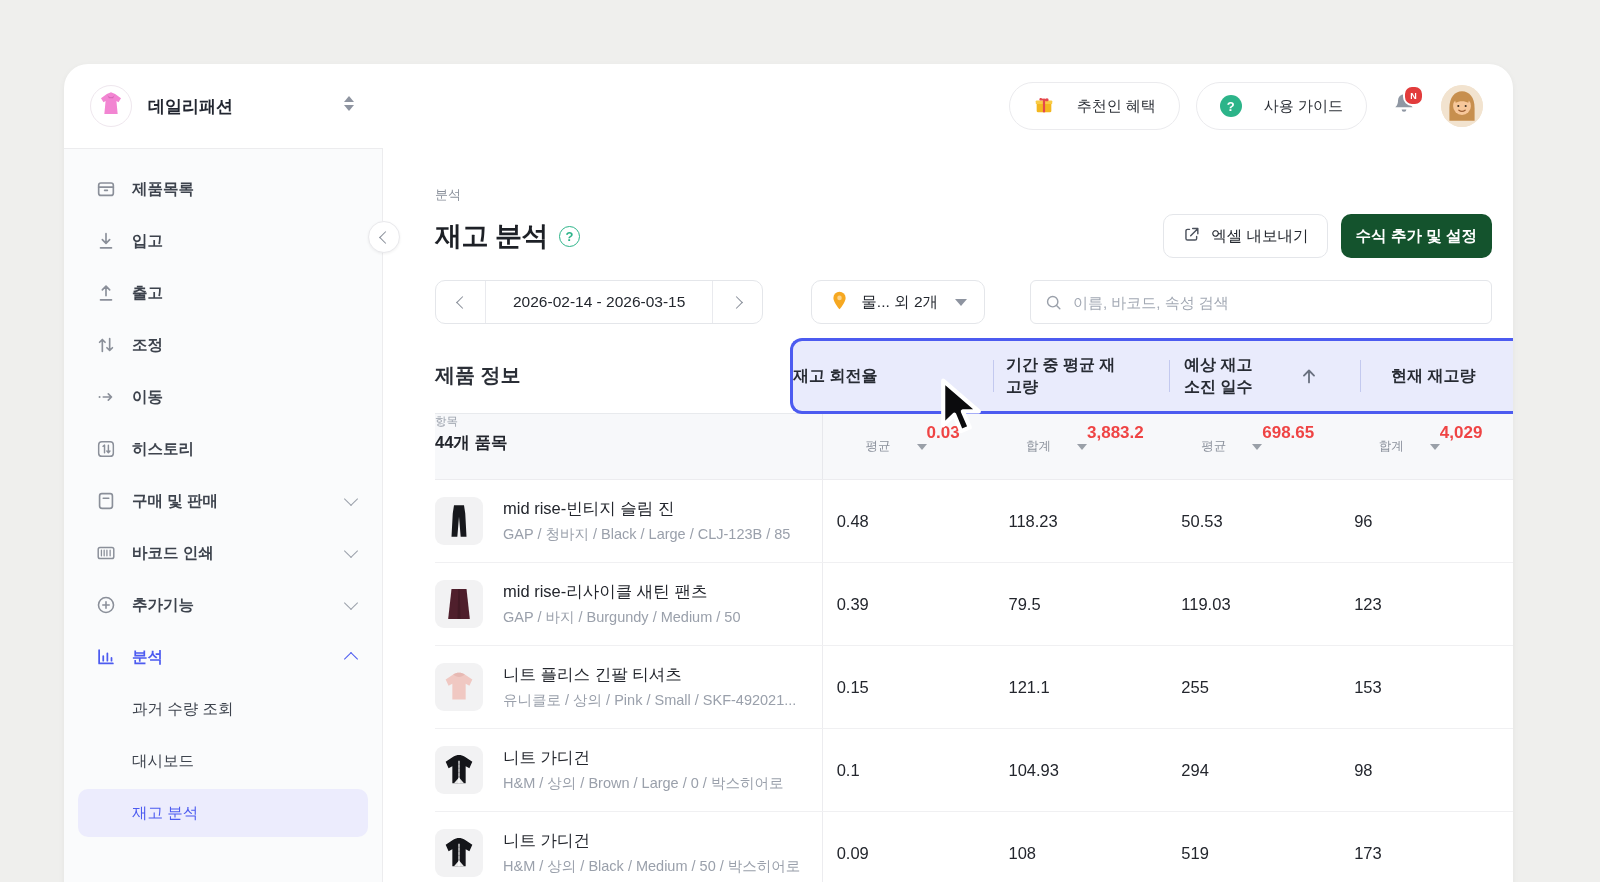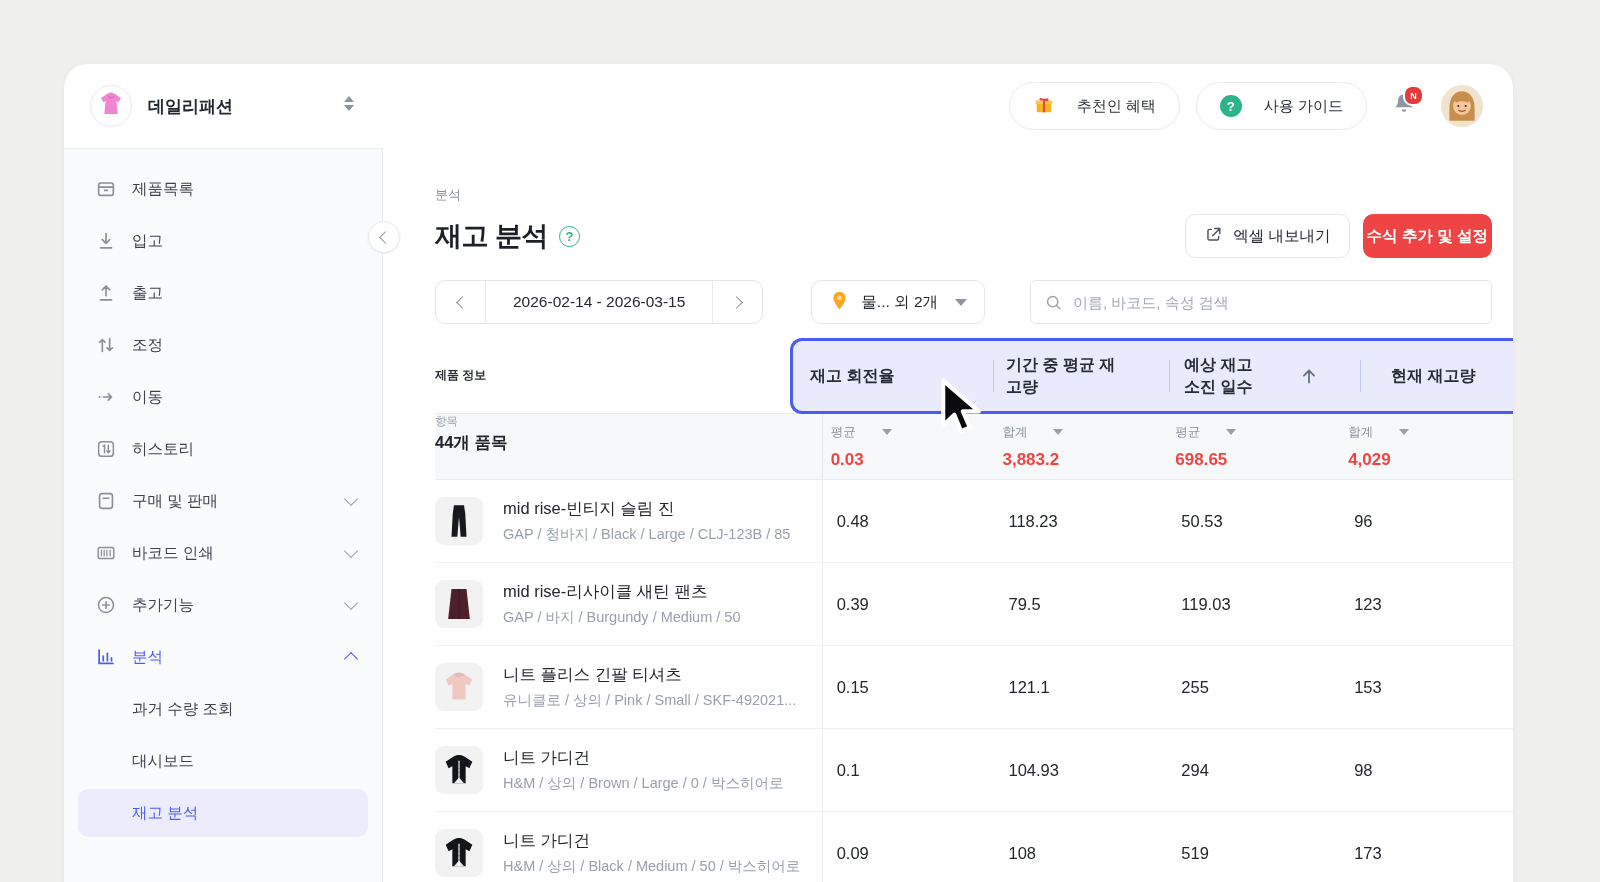--- a/index.html
+++ b/index.html
@@ -23,42 +23,42 @@
   .bell-wrap{position:relative;margin:0 8px;}
   .badge{position:absolute;top:-6px;right:-7px;min-width:17px;height:17px;border-radius:9px;background:#e23c3c;
          color:#fff;font-size:9px;font-weight:700;display:flex;align-items:center;justify-content:center;border:2px solid #fff;}
   .avatar{width:42px;height:42px;border-radius:50%;overflow:hidden;background:#f2e3cf;}
   
   .body{display:flex;height:836px;}
   .sidebar{width:319px;flex:0 0 319px;background:#fafbfc;border-right:1px solid #ececee;border-top:1px solid #ececee;
            padding-top:14px;box-sizing:border-box;}
   .side-item{height:52px;display:flex;align-items:center;padding:0 26px 0 30px;font-size:15.5px;color:#3d434d;cursor:pointer;}
   .side-item .ico{width:24px;height:24px;margin-right:14px;display:flex;align-items:center;justify-content:center;}
-  .side-item .lbl{font-weight:400;}
+  .side-item .lbl{font-weight:700;}
   .side-item.active{color:#4c5bf0;}
   .chev{width:9px;height:9px;border-right:1.8px solid #9aa0aa;border-bottom:1.8px solid #9aa0aa;margin-left:auto;}
   .chev.down{transform:rotate(45deg);margin-top:-4px;}
   .chev.up{transform:rotate(-135deg);border-color:#4c5bf0;margin-top:4px;}
   .sub-item{height:52px;display:flex;align-items:center;padding-left:68px;font-size:15.5px;color:#3d434d;cursor:pointer;font-weight:500;}
   .sub-item.active{background:#ececfd;color:#4c5bf0;border-radius:10px;margin:2px 14px 0;padding-left:54px;height:48px;}
   .collapse-btn{position:absolute;left:304px;top:157px;width:30px;height:30px;border-radius:50%;background:#fff;
                 border:1px solid #e9e9ec;box-shadow:0 1px 3px rgba(0,0,0,.06);display:flex;align-items:center;
                 justify-content:center;cursor:pointer;z-index:5;}
   .chev-left{width:8px;height:8px;border-left:1.8px solid #878d98;border-bottom:1.8px solid #878d98;transform:rotate(45deg);margin-left:3px;}
   
   .main{flex:1;position:relative;padding:38px 0 0 52px;box-sizing:border-box;min-width:0;}
   .breadcrumb{font-size:13px;color:#8a909b;}
   .title-row{display:flex;align-items:center;margin-top:10px;padding-right:21px;}
   .page-title{font-size:27px;font-weight:700;color:#1d2026;letter-spacing:-.5px;}
   .help-badge{width:21px;height:21px;border-radius:50%;border:1.7px solid #2cb489;color:#2cb489;font-size:13px;
               font-weight:700;display:flex;align-items:center;justify-content:center;margin-left:11px;box-sizing:border-box;}
   .title-actions{margin-left:auto;display:flex;gap:13px;}
   .btn-outline{display:flex;align-items:center;gap:10px;height:44px;padding:0 18px;border:1px solid #e4e6ea;
                border-radius:10px;font-size:15.5px;color:#23272e;background:#fff;font-weight:500;cursor:pointer;}
-  .btn-primary{height:44px;padding:0 4px;border-radius:10px;background:#ef4444;color:#fff;font-size:15.5px;
+  .btn-primary{height:44px;padding:0 15px;border-radius:10px;background:#14532d;color:#fff;font-size:15.5px;
                display:flex;align-items:center;font-weight:600;border:none;cursor:pointer;}
   .toolbar{display:flex;align-items:center;margin-top:22px;padding-right:21px;}
   .date-nav{display:flex;align-items:stretch;height:44px;border:1px solid #e4e6ea;border-radius:10px;background:#fff;box-sizing:border-box;}
   .seg-btn{width:49px;display:flex;align-items:center;justify-content:center;cursor:pointer;}
   .seg-l{border-right:1px solid #e9eaee;}
   .seg-r{border-left:1px solid #e9eaee;}
   .chev-sm-l{width:8px;height:8px;border-left:1.8px solid #878d98;border-bottom:1.8px solid #878d98;transform:rotate(45deg);margin-left:3px;}
   .chev-sm-r{width:8px;height:8px;border-right:1.8px solid #878d98;border-top:1.8px solid #878d98;transform:rotate(45deg);margin-right:3px;}
   .date-text{display:flex;align-items:center;padding:0 27px;font-size:15.5px;color:#23272e;font-weight:500;}
   .loc-filter{margin-left:48px;height:44px;display:flex;align-items:center;gap:11px;padding:0 17px;
@@ -66,38 +66,38 @@
               background:#fff;box-sizing:border-box;cursor:pointer;}
   .tri-drop{width:0;height:0;border-left:6px solid transparent;border-right:6px solid transparent;border-top:7px solid #8e94a0;margin-left:6px;}
   .search-box{margin-left:auto;position:relative;width:462px;height:44px;}
   .search-box input{width:100%;height:100%;box-sizing:border-box;border:1px solid #e4e6ea;border-radius:6px;
                     padding:0 14px 0 42px;font-size:15px;color:#23272e;outline:none;font-family:inherit;}
   .search-box input::placeholder{color:#a2a8b3;}
   .search-ic{position:absolute;left:14px;top:13px;}
   
   .table{margin-top:14px;position:relative;}
   .thead-row{position:relative;height:76px;}
-  .product-head{width:387px;height:100%;display:flex;align-items:center;font-size:12px;font-weight:600;
+  .product-head{width:387px;height:100%;display:flex;align-items:center;font-size:20px;font-weight:600;
                 color:#2a2e36;border-bottom:1px solid #e8eaed;box-sizing:border-box;}
   .metric-band{position:absolute;left:355px;right:0;top:0;bottom:0;background:#e9ebfc;border:3px solid #4c5bf0;
                border-right:none;border-radius:12px 0 0 12px;display:flex;align-items:center;box-sizing:border-box;z-index:2;}
   .band-cell{display:flex;align-items:center;font-size:16px;font-weight:600;color:#272b33;line-height:1.35;box-sizing:border-box;}
-  .band-c1{width:200px;padding-left:17px;}
+  .band-c1{width:200px;padding-left:0;}
   .band-c2{width:175px;padding-left:12px;}
   .band-c3{width:190px;padding-left:14px;}
   .band-c4{flex:1;padding-left:30px;}
   .band-div{width:1px;height:32px;background:#c3c9ef;}
   .wrap2a{max-width:118px;}
   .wrap2b{max-width:88px;}
   .sort-arrow{margin-left:26px;display:flex;}
   .summary-row{display:flex;height:65px;background:#f7f8fa;border-bottom:1px solid #ececef;}
   .sum-prod{width:387px;display:flex;flex-direction:column;justify-content:flex-start;box-sizing:border-box;}
   .sum-label{font-size:11.5px;color:#9aa0ab;}
   .sum-count{font-size:16.5px;font-weight:700;color:#22252c;margin-top:3px;}
-  .sum-stat{width:173px;display:flex;flex-direction:column;justify-content:center;padding-left:8px;box-sizing:border-box;}
+  .sum-stat{width:173px;display:flex;justify-content:center;padding-left:8px;box-sizing:border-box;}
   .sum-stat.first{border-left:1px solid #e7e8ec;}
   .agg-line{display:flex;align-items:center;gap:26px;font-size:12.5px;color:#8b919c;}
   .tri-agg{width:0;height:0;border-left:5.5px solid transparent;border-right:5.5px solid transparent;border-top:6.5px solid #9aa0a8;}
   .agg-val{font-size:17px;font-weight:700;color:#ef4444;margin-top:9px;}
   .data-row{display:flex;height:82px;border-bottom:1px solid #f0f0f2;}
   .prod-cell{width:387px;display:flex;align-items:center;gap:20px;box-sizing:border-box;}
   .thumb{width:48px;height:48px;border-radius:9px;background:#f2f2f3;display:flex;align-items:center;justify-content:center;overflow:hidden;flex:0 0 48px;}
   .prod-txt{min-width:0;}
   .prod-name{font-size:16.5px;color:#23262d;font-weight:500;white-space:nowrap;}
   .prod-attrs{font-size:14.5px;color:#9aa0ab;margin-top:5px;white-space:nowrap;}

